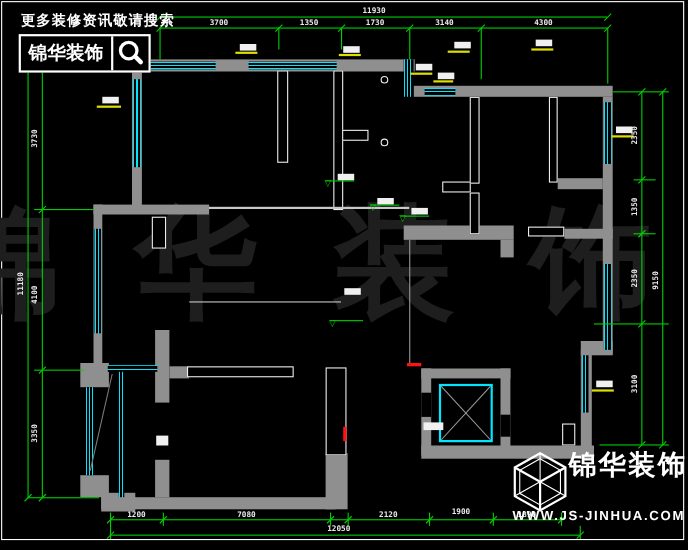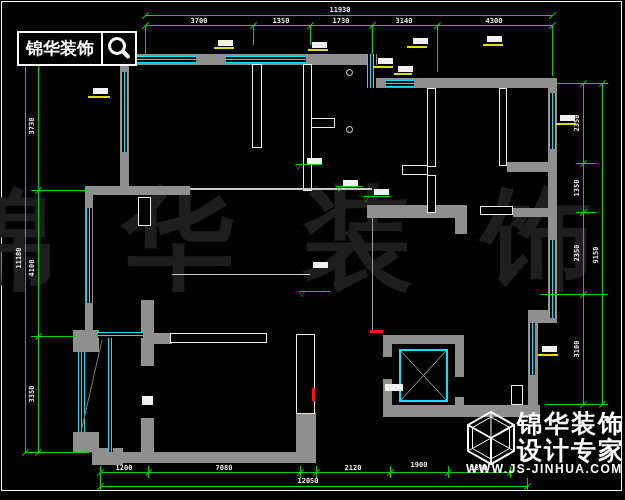--- a/index.html
+++ b/index.html
@@ -251,34 +251,34 @@
     <div class="gv" style="left:100px;top:466px;height:24px"></div>
     <div class="gv" style="left:148px;top:466px;height:12px"></div>
     <div class="gv" style="left:300px;top:466px;height:12px"></div>
     <div class="gv" style="left:316px;top:466px;height:12px"></div>
     <div class="gv" style="left:390px;top:466px;height:12px"></div>
     <div class="gv" style="left:448px;top:466px;height:12px"></div>
     <div class="gv" style="left:510px;top:466px;height:12px"></div>
     <div class="gv" style="left:527px;top:478px;height:12px"></div>
   </div>
 
+  <div id="tagline">更多装修资讯敬请搜索</div>
   <div id="searchbox">
     <div class="nm">锦华装饰</div>
     <div class="dvd"></div>
     <div class="magcell">
       <div class="maglens"></div>
       <div class="maghandle"></div>
     </div>
   </div>
 
   <svg class="abs z4" style="left:464px;top:410px" width="54" height="56">
     <path d="M27 2 L50 15 L50 41 L27 54 L4 41 L4 15 Z" fill="none" stroke="#fff" stroke-width="2"></path>
     <path d="M27 7 L45.5 17.5 L45.5 38.5 L27 49 L8.5 38.5 L8.5 17.5 Z" fill="none" stroke="#fff" stroke-width="1"></path>
     <path d="M27 28 L27 54 M27 28 L4 15 M27 28 L50 15" fill="none" stroke="#fff" stroke-width="2"></path>
     <path d="M27 28 L27 2 M27 28 L4 41 M27 28 L50 41" fill="none" stroke="#fff" stroke-width="1"></path>
   </svg>
   <div id="footerbrand">
     <div>锦华装饰</div>
-    <div>设计专家</div>
   </div>
   <div id="site">WWW.JS-JINHUA.COM</div>
 
 </div>
 
 </body></html>

